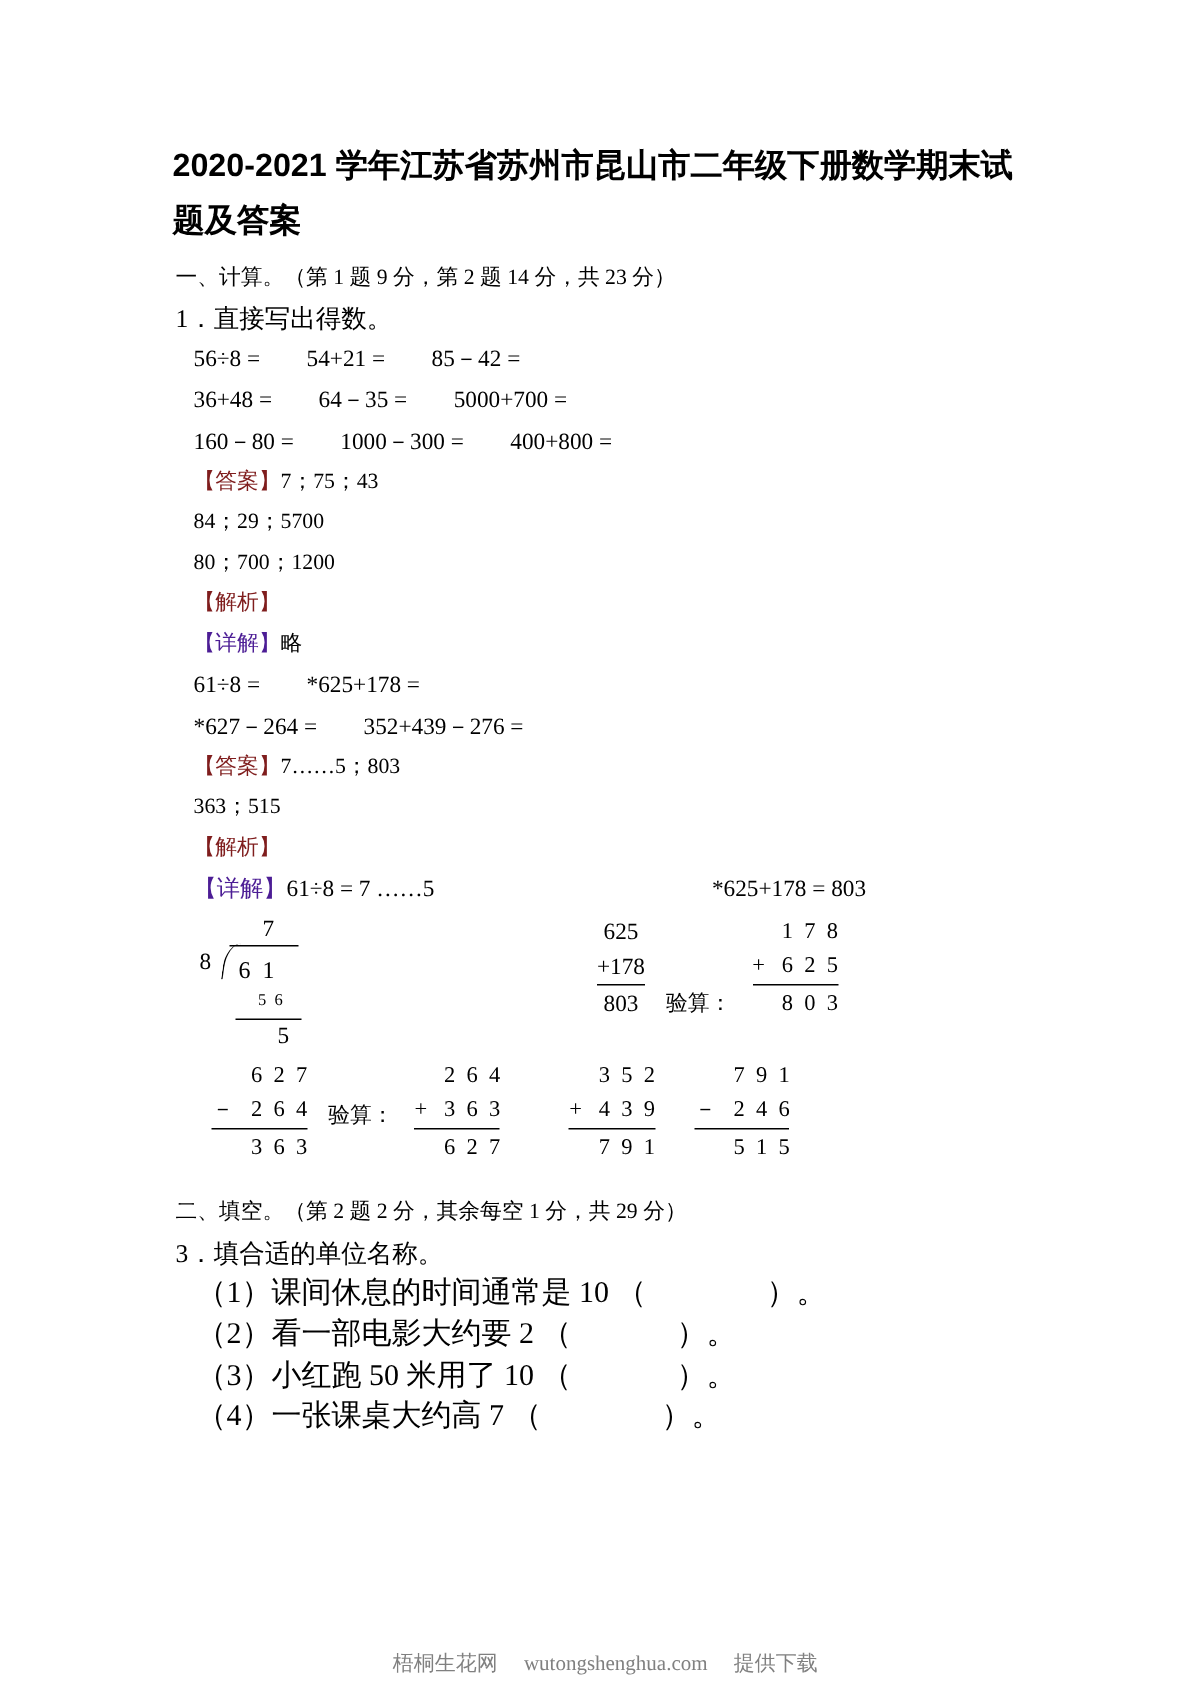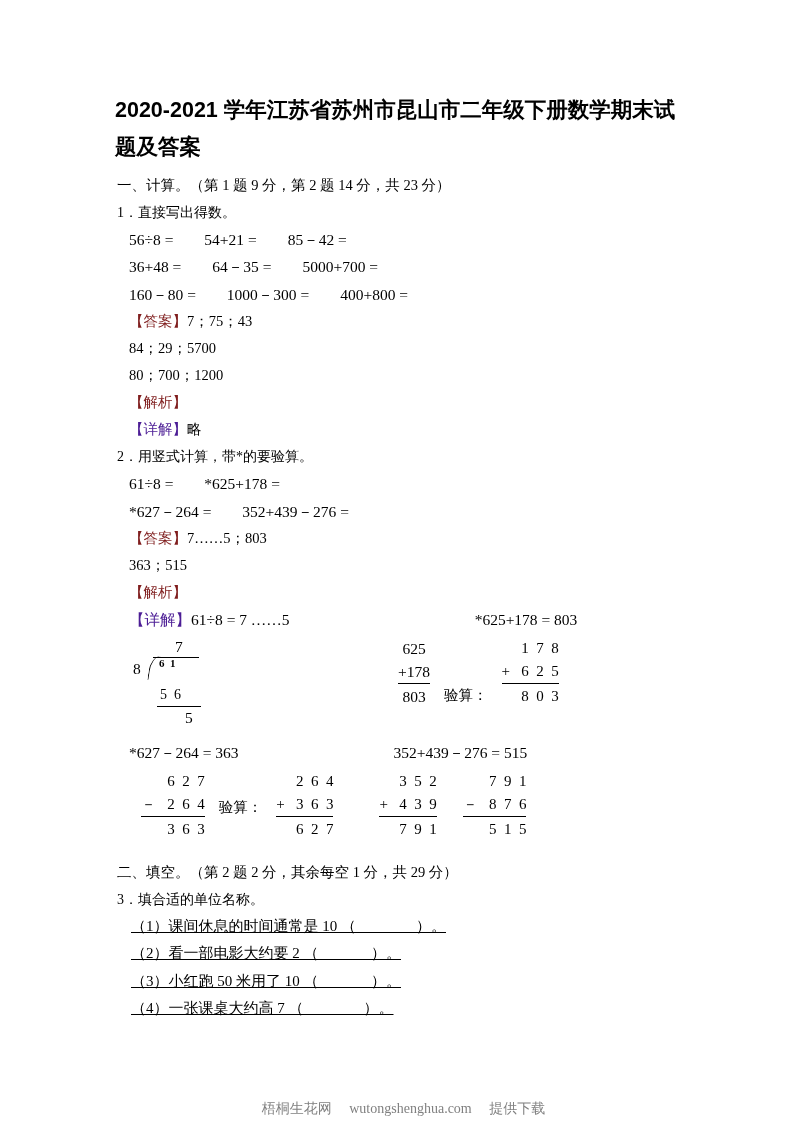--- a/index.html
+++ b/index.html
@@ -29,47 +29,46 @@
     padding-top: 92px;
     margin: 0 0 6px 0;
   }
   .sec-head {
     font-size: 14.5px;
     line-height: 26.5px;
     margin: 0;
     padding-left: 2px;
   }
   .qline {
-    font-size: 14px;
+    font-size: 17px;
     line-height: 27px;
     margin: 0;
     padding-left: 2px;
   }
   .mathline {
     font-size: 15.5px;
     line-height: 27.5px;
     margin: 0;
     padding-left: 14px;
     white-space: pre;
   }
   .ansline {
     font-size: 14.5px;
     line-height: 27px;
     margin: 0;
     padding-left: 14px;
   }
   .mk-blue { color: #7f1d1d; }
   .mk-black { color: #4c1d95; }
   .fb-line {
-    font-size: 15px;
+    font-size: 20px;
     line-height: 27.5px;
     margin: 0;
     padding-left: 16px;
     white-space: pre;
-    text-decoration: underline;
   }
 
   
   .vcalc-row {
     position: relative;
     padding-left: 14px;
   }
   .vcalc-flex { display:flex; align-items:flex-start; }
   .eqhead {
     font-size: 15.5px;
@@ -91,26 +90,26 @@
     position:absolute; left:4px; top:21px;
     font-size:15.5px; line-height:21px;
   }
   .longdiv .bracket {
     position:absolute; left:20px; top:19px; width:9px; height:24px;
     border-left:1.3px solid #000;
     border-top-left-radius:14px 22px;
     transform: skewX(-8deg);
   }
   .longdiv .dividend {
-    position:absolute; left:30px; top:16px;
-    font-size:11px; line-height:21px; white-space:pre;font-weight:bold;
+    position:absolute; left:30px; top:27px;
+    font-size:16px; line-height:21px; white-space:pre;
   }
   .longdiv .sub {
-    position:absolute; left:31px; top:47px;
-    font-size:14px; line-height:21px; white-space:pre;font-family:Liberation Serif, serif;
+    position:absolute; left:43px; top:47px;
+    font-size:11px; line-height:21px; white-space:pre;font-family:Liberation Serif, serif;
   }
   .longdiv .bar2 {
     position:absolute; left:28px; top:69px; width:44px;
     border-top:1.3px solid #000;
   }
   .longdiv .rem {
     position:absolute; left:56px; top:70px;
     font-size:15.5px; line-height:21px;
   }
 
@@ -159,21 +158,20 @@
   <p class="mathline">56÷8 =        54+21 =        85－42 =</p>
   <p class="mathline">36+48 =        64－35 =        5000+700 =</p>
   <p class="mathline">160－80 =        1000－300 =        400+800 =</p>
 
   <p class="ansline"><span class="mk-blue">【答案】</span><span>7；75；43</span></p>
   <p class="ansline">84；29；5700</p>
   <p class="ansline">80；700；1200</p>
   <p class="ansline"><span class="mk-blue">【解析】</span></p>
   <p class="ansline"><span class="mk-black">【详解】</span><span>略</span></p>
 
-  <p class="qline">2．用竖式计算，带*的要验算。</p>
   <p class="mathline">61÷8 =        *625+178 =</p>
   <p class="mathline">*627－264 =        352+439－276 =</p>
 
   <p class="ansline"><span class="mk-blue">【答案】</span><span>7……5；803</span></p>
   <p class="ansline">363；515</p>
   <p class="ansline"><span class="mk-blue">【解析】</span></p>
 
   <div class="vcalc-row">
     <div class="vcalc-flex">
       <div class="eqhead"><span class="mk-black">【详解】</span><span>61÷8 = 7 ……5</span></div>
@@ -212,27 +210,20 @@
 
       <div class="stack">
         <div class="r">1  7  8</div>
         <div class="r">+   6  2  5</div>
         <div class="r ruled">8  0  3</div>
       </div>
 
     </div>
   </div>
 
-  <div class="vcalc-row" style="margin-top:10px;">
-    <div class="vcalc-flex">
-      <div class="eqhead">*627－264 = 363</div>
-      <div style="width:155px"></div>
-      <div class="eqhead">352+439－276 = 515</div>
-    </div>
-  </div>
 
   <div class="vcalc-row" style="margin-top:4px;">
     <div class="vcalc-flex">
 
       <div class="stack" style="padding-left:12px;">
         <div class="r">6  2  7</div>
         <div class="r">－   2  6  4</div>
         <div class="r ruled">3  6  3</div>
       </div>
 
@@ -253,21 +244,21 @@
       <div class="stack">
         <div class="r">3  5  2</div>
         <div class="r">+   4  3  9</div>
         <div class="r ruled">7  9  1</div>
       </div>
 
       <div class="spacer-md"></div>
 
       <div class="stack">
         <div class="r">7  9  1</div>
-        <div class="r">－   8  7  6</div>
+        <div class="r">－   2  4  6</div>
         <div class="r ruled">5  1  5</div>
       </div>
 
     </div>
   </div>
 
   <p class="sec-head" style="margin-top:18px;">二、填空。（第 2 题 2 分，其余每空 1 分，共 29 分）</p>
   <p class="qline">3．填合适的单位名称。</p>
   <p class="fb-line">（1）课间休息的时间通常是 10 （                ）。</p>
   <p class="fb-line">（2）看一部电影大约要 2 （              ）。</p>

